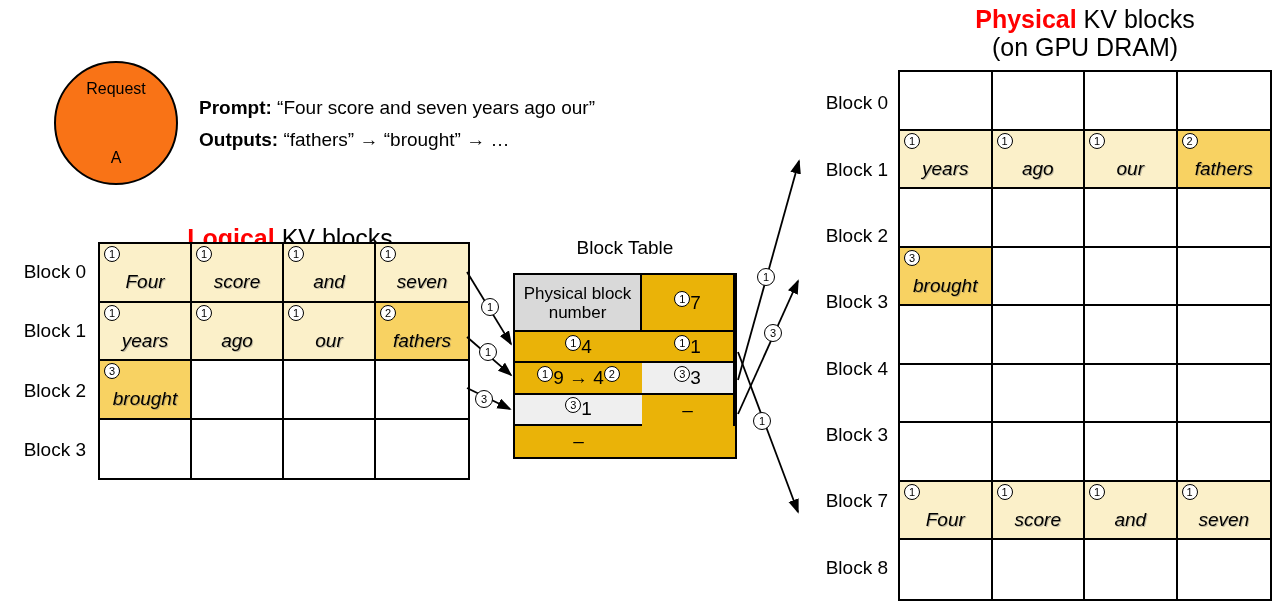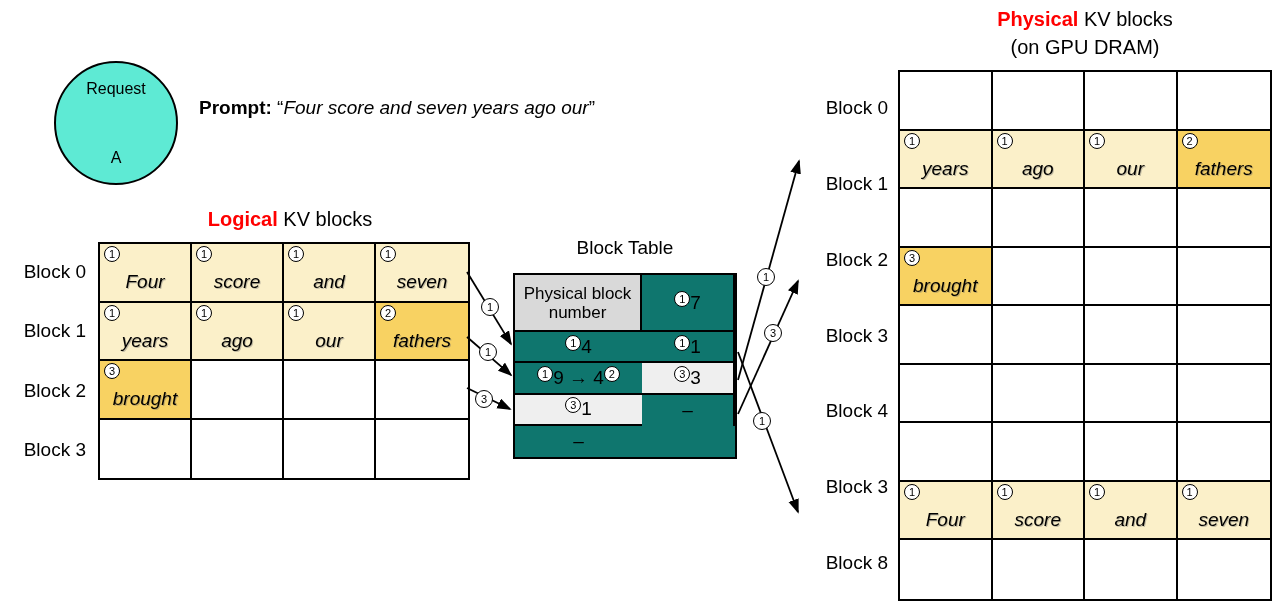--- a/index.html
+++ b/index.html
@@ -1,33 +1,33 @@
 <!DOCTYPE html>
 <html><head>
 <meta charset="utf-8">
 <style>
   html,body{margin:0;padding:0;background:#fff;}
   .canvas{position:relative;width:1280px;height:609px;background:#fff;
           font-family:"Liberation Sans",sans-serif;color:#000;overflow:hidden;}
 
   
   .request-circle{position:absolute;left:54px;top:61px;width:124px;height:124px;
-    border:2px solid #000;border-radius:50%;background:#5eead4;
+    border:2px solid #000;border-radius:50%;background:#f97316;
     display:flex;flex-direction:column;align-items:center;justify-content:center;
     font-size:16px;line-height:21px;box-sizing:border-box;text-align:center;gap:48px;}
 
   
   .promptbox{position:absolute;left:199px;top:92px;font-size:19px;line-height:32px;white-space:nowrap;}
   .b{font-weight:bold;}
-  .i{font-style:italic;text-align:center;}
+  .i{text-align:center;}
   .red{color:#FF0000;}
 
   
-  .dtitle{position:absolute;text-align:center;font-size:20px;}
-  #logical-title{left:140px;top:208px;width:300px;}
+  .dtitle{position:absolute;text-align:center;font-size:25px;}
+  #logical-title{left:140px;top:224px;width:300px;}
   #blocktable-title{left:513px;top:237px;width:224px;font-weight:normal;font-size:19px;}
   #physical-title{left:935px;top:5px;width:300px;line-height:28px;}
 
   
   .kvgrid{position:absolute;display:grid;border:2px solid #000;background:#fff;box-sizing:border-box;z-index:1;}
   #logical-grid{left:98px;top:242px;width:372px;height:238px;
     grid-template-columns:repeat(4,1fr);grid-template-rows:repeat(4,1fr);}
   #physical-grid{left:898px;top:70px;width:374px;height:531px;
     grid-template-columns:repeat(4,1fr);grid-template-rows:repeat(9,1fr);}
   .cell{position:relative;border-right:2px solid #000;border-bottom:2px solid #000;
@@ -47,21 +47,21 @@
 
   
   .rowlabels{position:absolute;display:flex;flex-direction:column;z-index:1;}
   #logical-labels{left:0;top:242px;width:86px;height:238px;}
   #physical-labels{left:758px;top:70px;width:130px;height:531px;}
   .rowlabel{flex:1;display:flex;align-items:center;justify-content:flex-end;font-size:19px;}
 
   
   .blocktable{position:absolute;left:513px;top:273px;width:224px;height:186px;
     display:grid;grid-template-columns:127px 1fr;grid-template-rows:57px repeat(4,1fr);
-    border:2px solid #000;background:#0f766e;box-sizing:border-box;z-index:1;}
+    border:2px solid #000;background:#eab308;box-sizing:border-box;z-index:1;}
   .bth{background:#D9D9D9;border-right:2px solid #000;border-bottom:2px solid #000;
     display:flex;align-items:center;justify-content:center;text-align:center;
     font-size:17px;line-height:19px;box-sizing:border-box;padding:0 3px;}
   .bth.no-r{border-right:none;}
   .btcell{border-right:2px solid #000;border-bottom:2px solid #000;
     display:flex;align-items:center;justify-content:center;font-size:19px;box-sizing:border-box;}
   .btcell.no-r{border-right:none;}
   .btcell.no-b{border-bottom:none;}
   .btcell.shaded{background:#EFEFEF;}
   .btcell .circ{position:relative;top:-4px;}
@@ -77,20 +77,21 @@
 
 <div class="canvas">
 
   <div class="request-circle">
     <span>Request</span>
     <span>A</span>
   </div>
 
   <div class="promptbox">
     <div><span class="b">Prompt: </span><span>“</span><span class="i">Four score and seven years ago our</span><span>”</span></div>
+    <div><span class="b">Outputs: </span><span>“</span><span class="i">fathers</span><span>” → “</span><span class="i">brought</span><span>” → …</span></div>
   </div>
 
   <div class="dtitle" id="logical-title"><span class="b red">Logical</span><span> KV blocks</span></div>
   <div class="rowlabels" id="logical-labels">
       <div class="rowlabel">Block 0</div>
       <div class="rowlabel">Block 1</div>
       <div class="rowlabel">Block 2</div>
       <div class="rowlabel">Block 3</div>
     </div>
   <div class="kvgrid" id="logical-grid">
@@ -179,20 +180,21 @@
     <div><span class="b red">Physical</span><span> KV blocks</span></div>
     <div>(on GPU DRAM)</div>
   </div>
   <div class="rowlabels" id="physical-labels">
       <div class="rowlabel">Block 0</div>
       <div class="rowlabel">Block 1</div>
       <div class="rowlabel">Block 2</div>
       <div class="rowlabel">Block 3</div>
       <div class="rowlabel">Block 4</div>
       <div class="rowlabel">Block 3</div>
+      <div class="rowlabel">Block 7</div>
       <div class="rowlabel">Block 8</div>
     </div>
   <div class="kvgrid" id="physical-grid">
       <div class="cell"></div>
       <div class="cell"></div>
       <div class="cell"></div>
       <div class="cell no-r"></div>
       <div class="cell light">
         <span class="circ corner">1</span>
         <span class="word">years</span>

